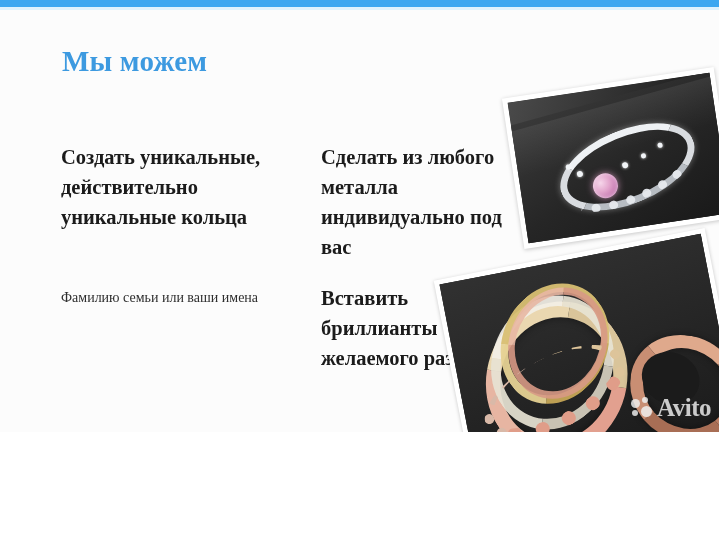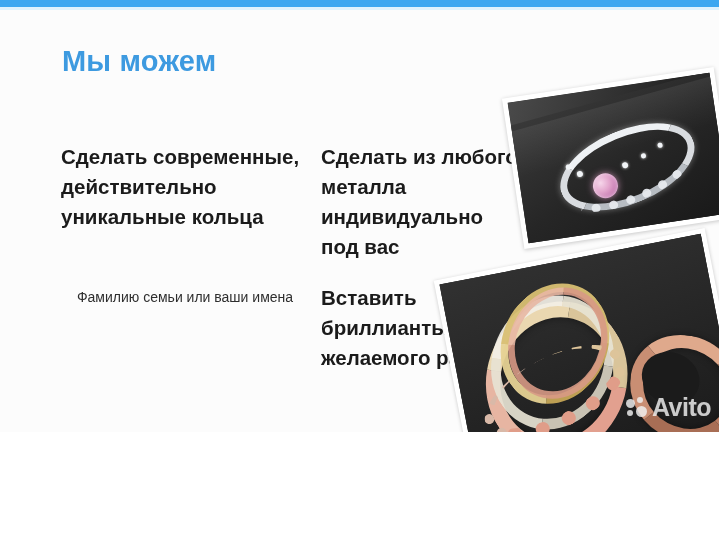--- a/index.html
+++ b/index.html
@@ -13,20 +13,21 @@
     font-family: "Liberation Sans", "DejaVu Sans", sans-serif;
     background: #ffffff;
   }
 
   #slide {
     position: relative;
     width: 719px;
     height: 432px;
     background: #fcfcfc;
     overflow: hidden;
+    font-family: Liberation Serif, serif;
   }
 
   
   .topbar {
     position: absolute;
     left: 0;
     top: 0;
     width: 719px;
     height: 7px;
     background: #3da7f0;
@@ -68,21 +69,20 @@
     font-weight: bold;
     color: #1b1b1b;
     margin: 0;
   }
   .blk-sub {
     margin: 4px 0 0 0;
     font-size: 14px;
     line-height: 21px;
     font-weight: normal;
     color: #2e2e2e;
-    text-align: center;
   }
 
   
   .photo {
     position: absolute;
     background: #ffffff;
     box-shadow: 0 1px 4px rgba(0,0,0,0.22);
     overflow: hidden;
   }
   .photo-inner {
@@ -322,21 +322,21 @@
 <body>
 
 <div id="slide">
 
   <div class="topbar"></div>
   <div class="topbar-sub"></div>
 
   <div class="heading">Мы можем</div>
 
   <div class="col col-left blk-r1">
-    <p class="blk-title">Сделать современные, действительно уникальные кольца</p>
+    <p class="blk-title">Создать уникальные, действительно уникальные кольца</p>
   </div>
 
   <div class="col col-left blk-r2">
     <p class="blk-sub">Фамилию семьи или ваши имена</p>
   </div>
 
   <div class="col col-right blk-r1">
     <p class="blk-title">Сделать из любого металла индивидуально под вас</p>
   </div>
 

